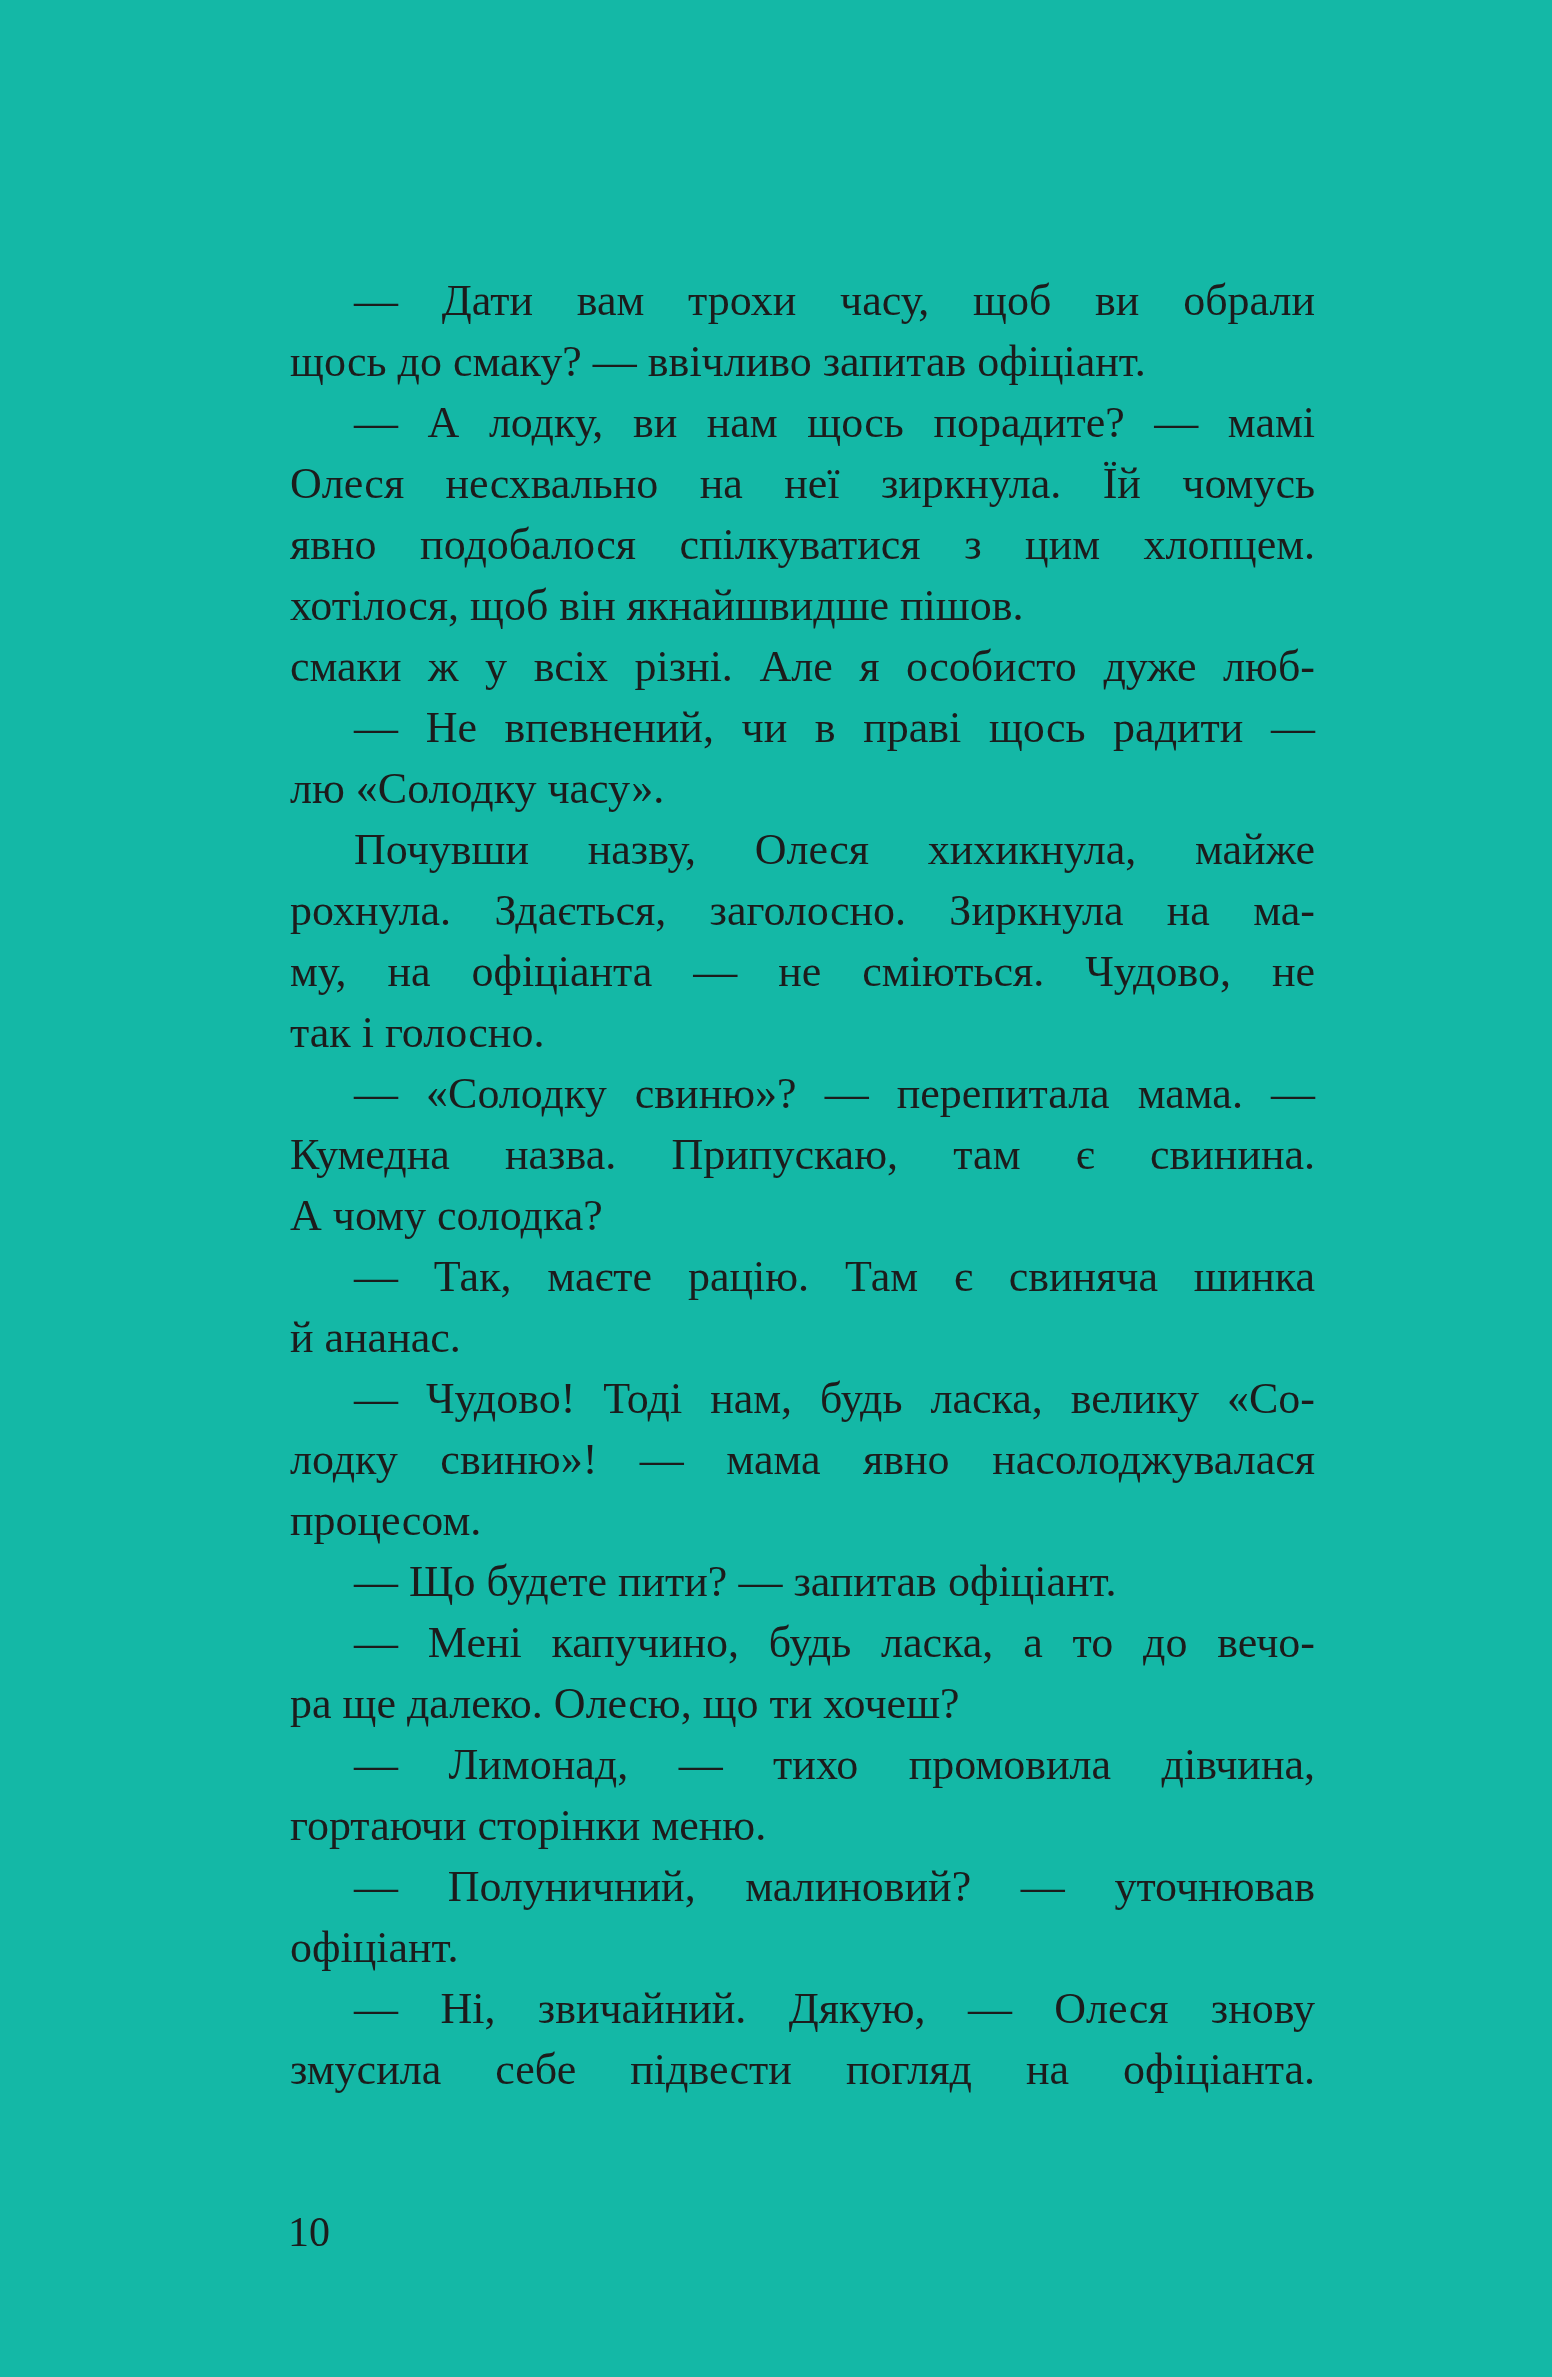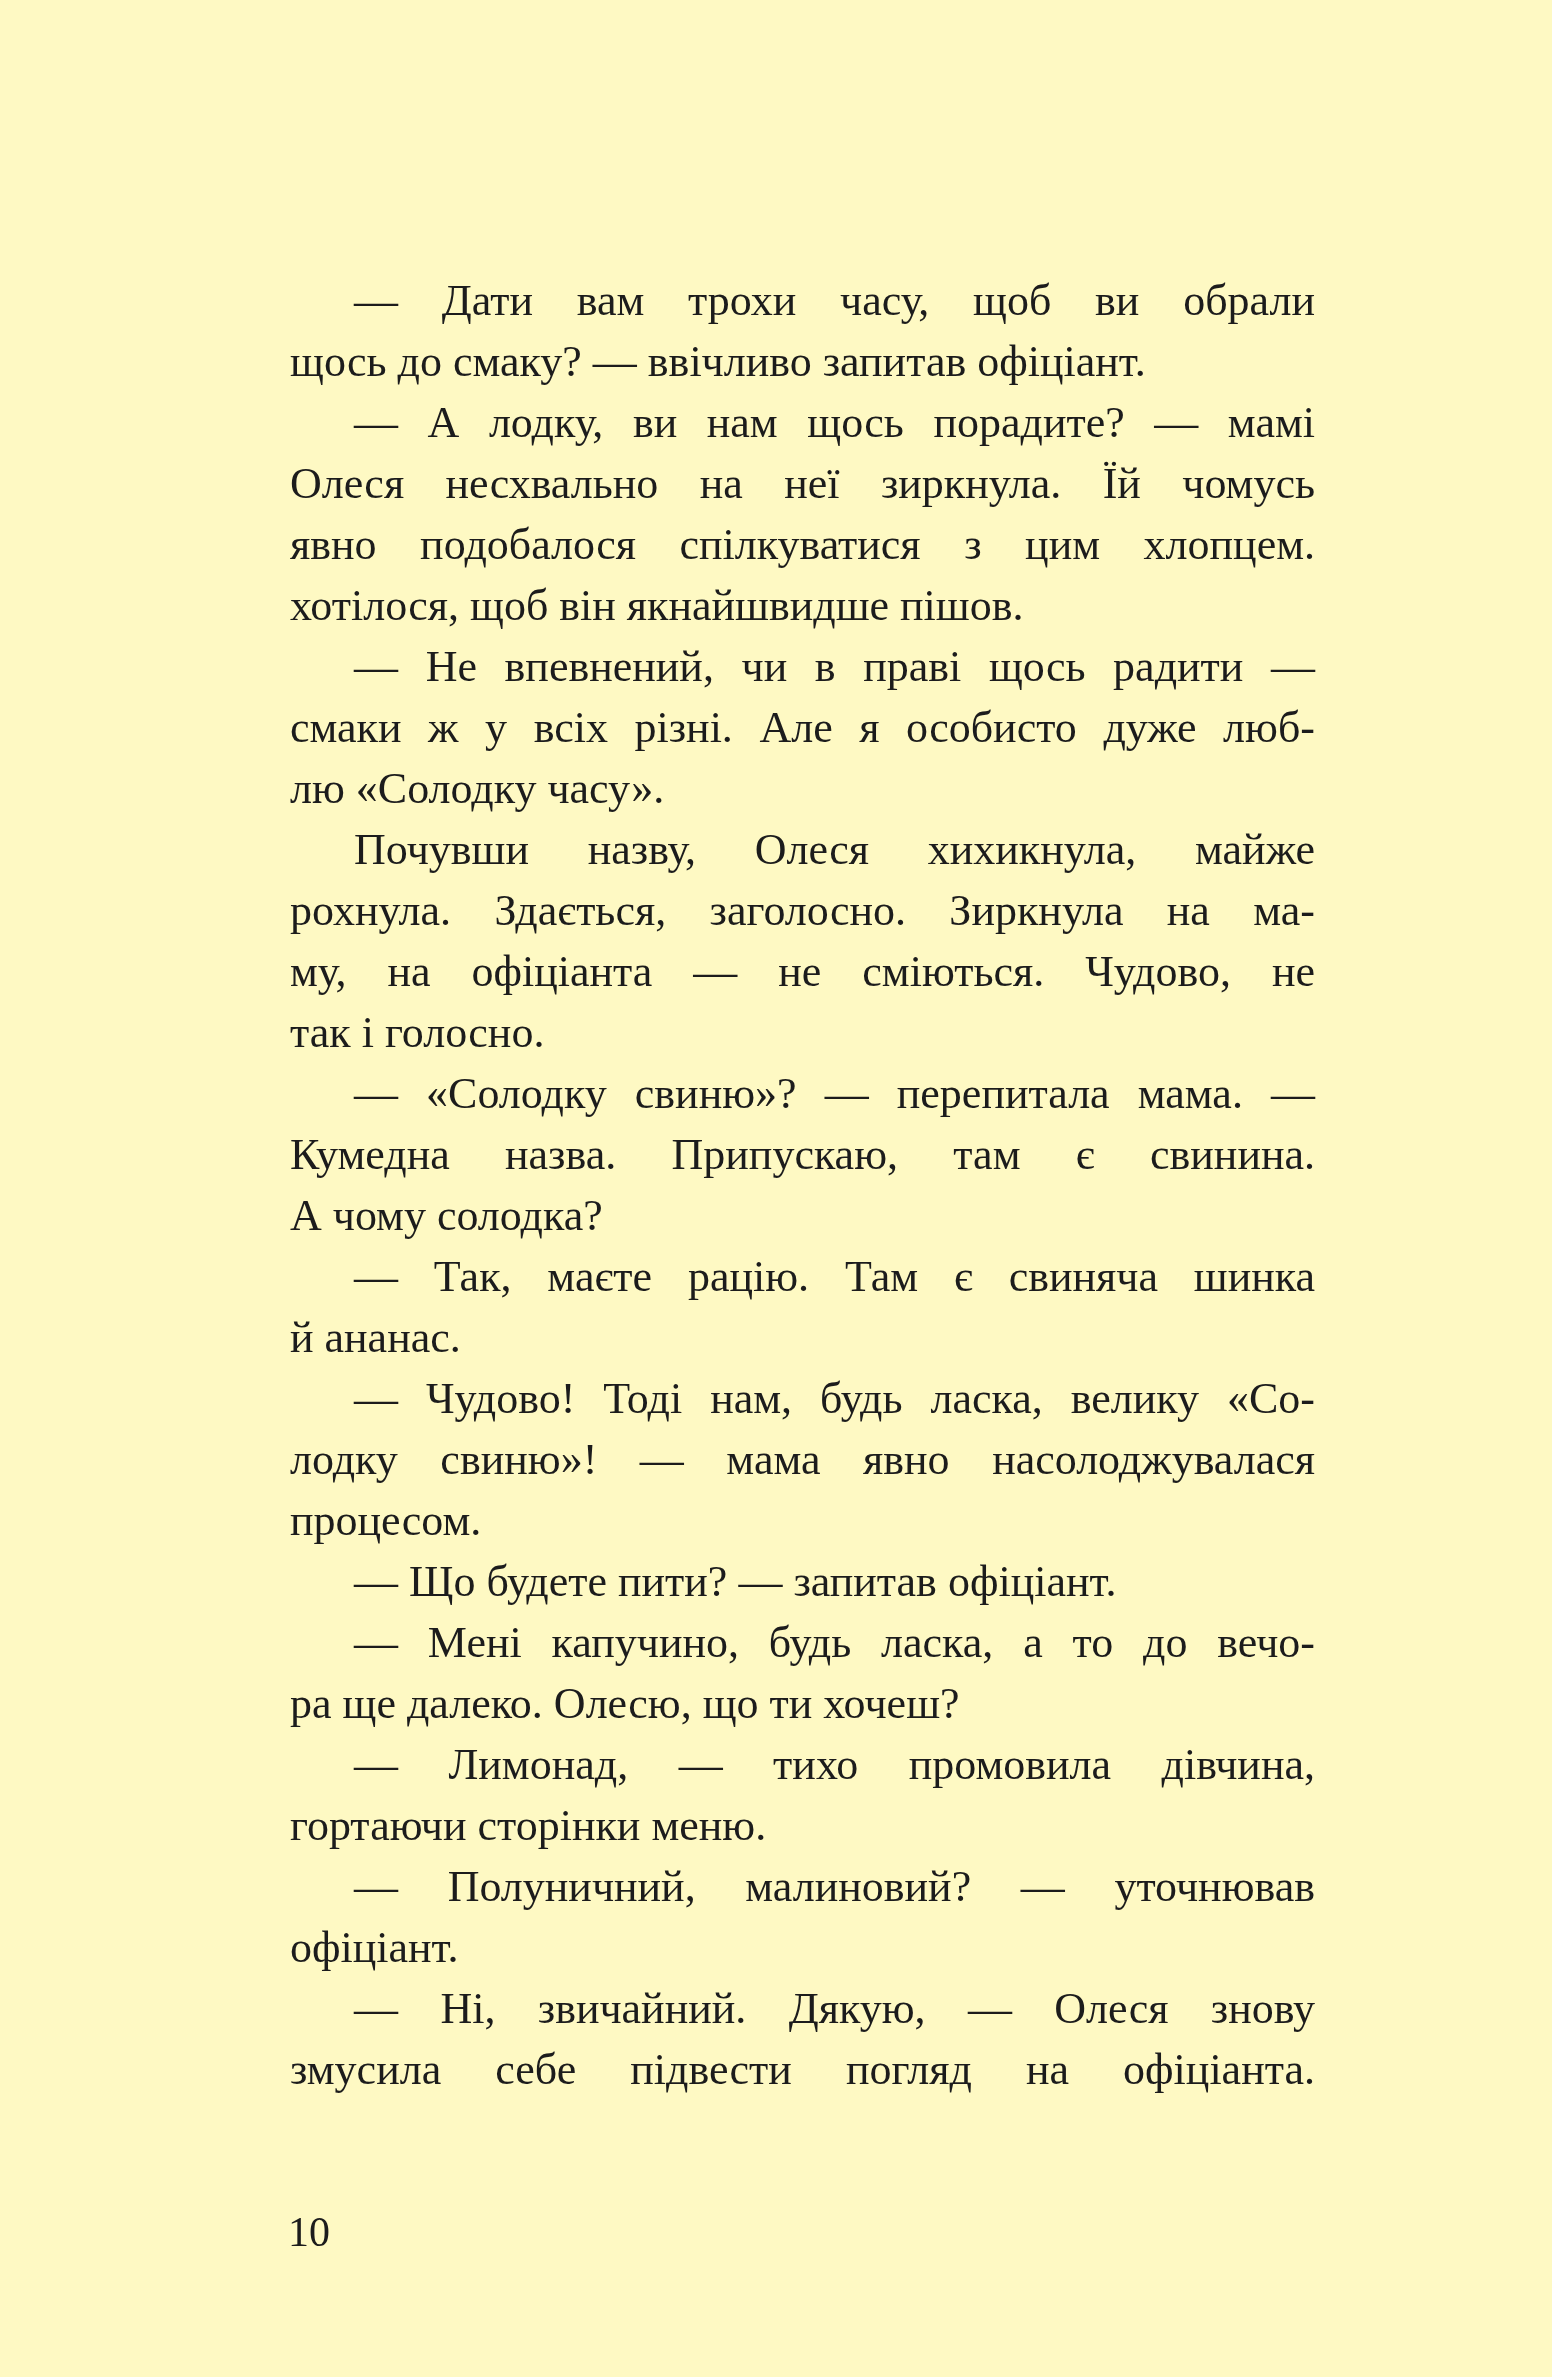--- a/index.html
+++ b/index.html
@@ -11,21 +11,21 @@
     width: 1553px;
     height: 2377px;
     position: relative;
     overflow: hidden;
   }
   .page {
     position: absolute;
     left: 0; top: 0;
     width: 1553px;
     height: 2377px;
-    background: #fef9c3;
+    background: #14b8a6;
   }
   .text-block {
     position: absolute;
     left: 290px;
     top: 270px;
     width: 1025px;
     font-family: "Liberation Serif", "DejaVu Serif", serif;
     font-size: 44px;
     line-height: 61px;
     color: #1c1c1c;
@@ -67,22 +67,22 @@
     </div>
 
     <div>
       <span class="line indent">— А лодку, ви нам щось порадите? — мамі</span>
       <span class="line">Олеся несхвально на неї зиркнула. Їй чомусь</span>
       <span class="line">явно подобалося спілкуватися з цим хлопцем.</span>
       <span class="line last">хотілося, щоб він якнайшвидше пішов.</span>
     </div>
 
     <div>
+      <span class="line">смаки ж у всіх різні. Але я особисто дуже люб-</span>
       <span class="line indent">— Не впевнений, чи в праві щось радити —</span>
-      <span class="line">смаки ж у всіх різні. Але я особисто дуже люб-</span>
       <span class="line last">лю «Солодку часу».</span>
     </div>
 
     <div>
       <span class="line indent">Почувши назву, Олеся хихикнула, майже</span>
       <span class="line">рохнула. Здається, заголосно. Зиркнула на ма-</span>
       <span class="line">му, на офіціанта — не сміються. Чудово, не</span>
       <span class="line last">так і голосно.</span>
     </div>
 

